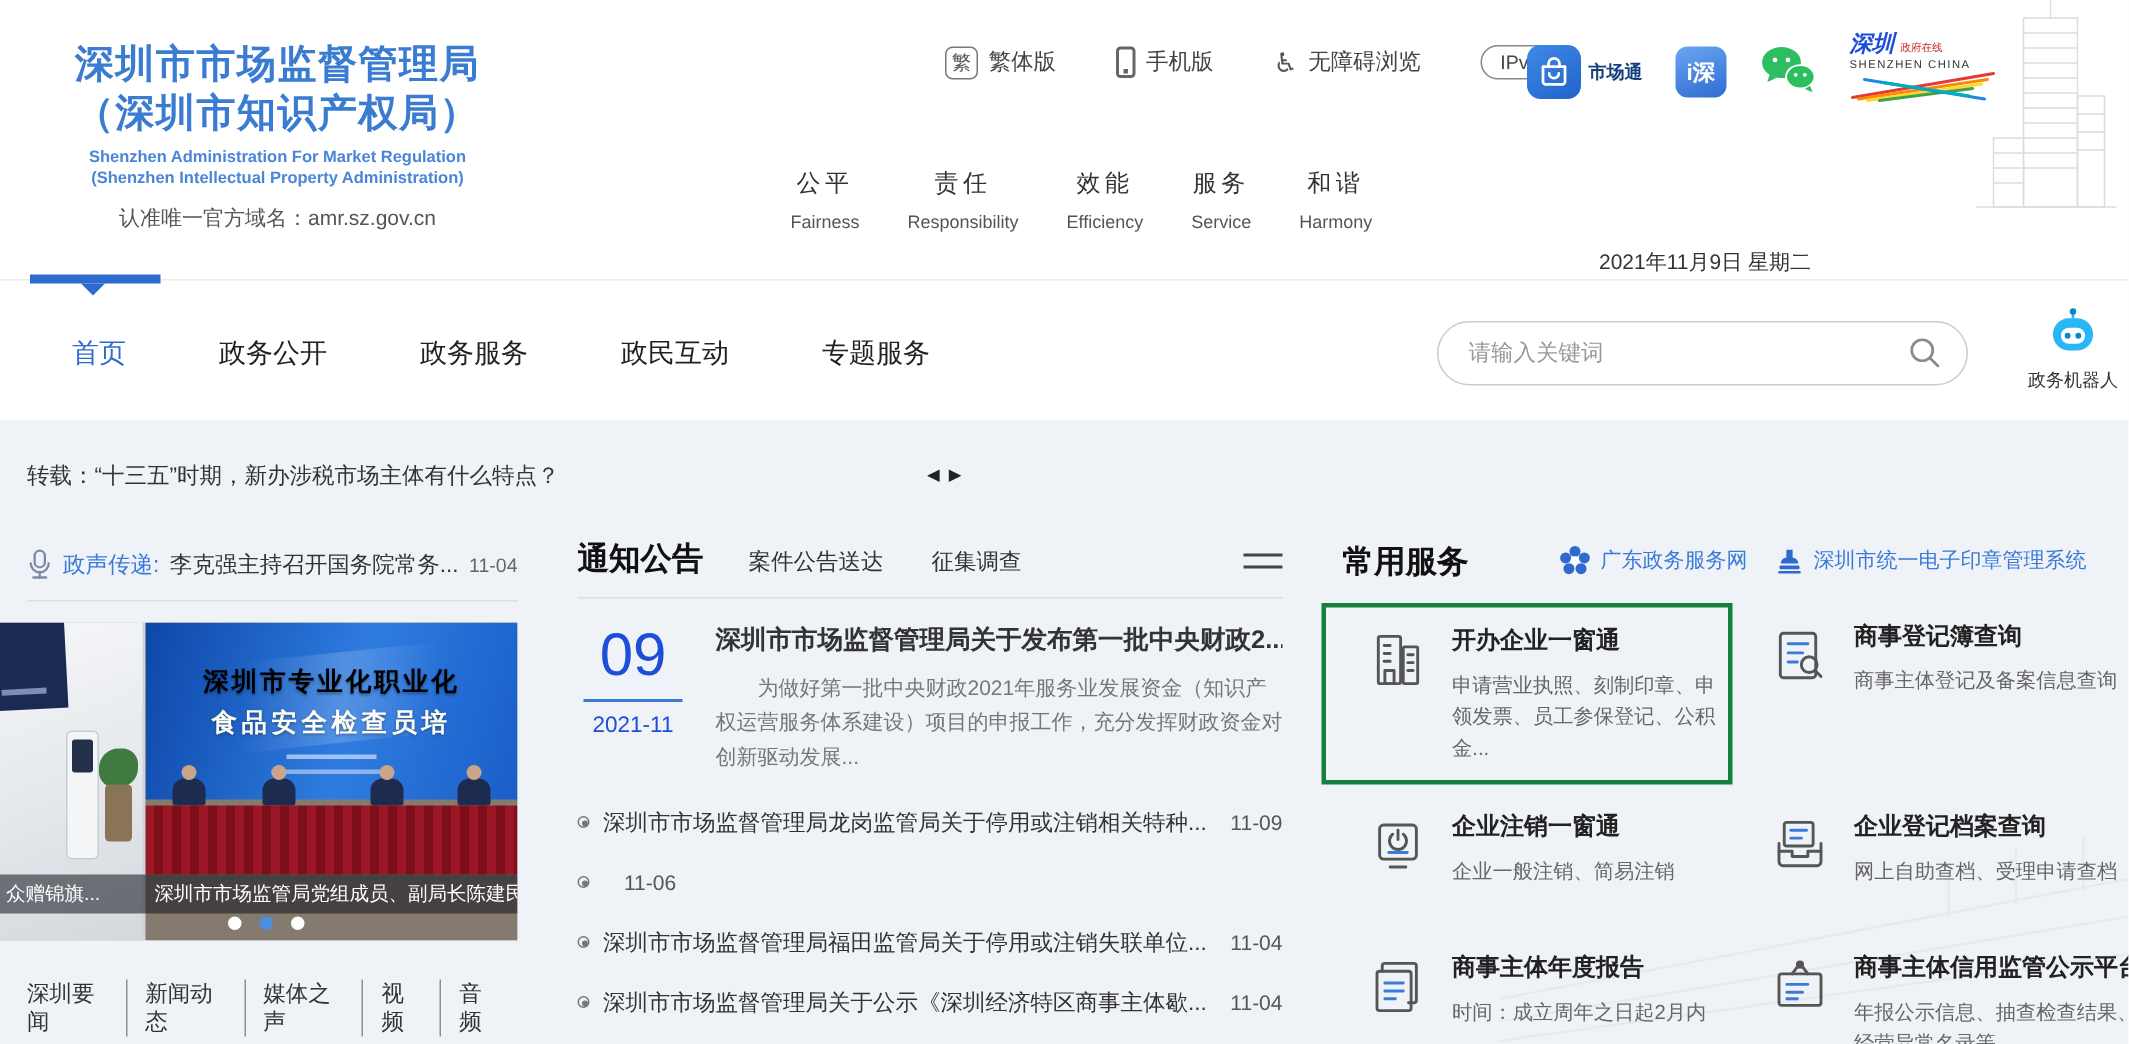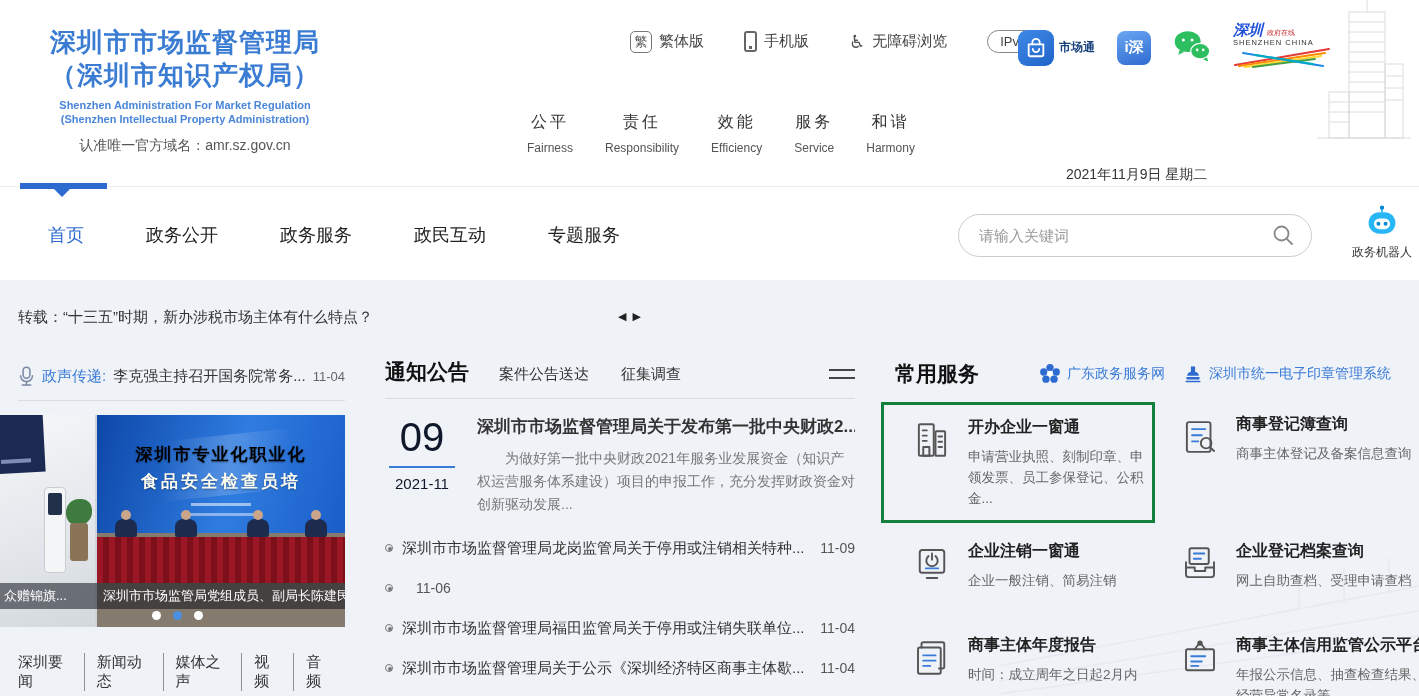--- a/index.html
+++ b/index.html
@@ -98,21 +98,21 @@
 
   
   .col-mid { position:absolute; left:385px; top:78px; width:470px; }
   .mid-header { display:flex; align-items:baseline; height:32px; }
   .mid-title { font-size:21px; font-weight:bold; color:#111; margin-right:30px; }
   .mid-tab { font-size:15px; color:#333; margin-right:32px; cursor:pointer; }
   .hamburger { margin-left:auto; align-self:center; width:26px; cursor:pointer; }
   .hamburger i { display:block; height:2px; background:#444; margin:6px 0; }
   .mid-divider { border-top:1px solid #d9dde4; margin-top:8px; }
   .featured { display:flex; gap:18px; margin-top:16px; cursor:pointer; }
-  .fdate { width:74px; text-align:center; color:#0f172a; flex:none; }
+  .fdate { width:74px; text-align:center; color:#1d4ed8; flex:none; }
   .fday { font-size:40px; line-height:1; font-weight:400; margin-top:2px; }
   .fline { border-bottom:2px solid #3a7bd8; margin:9px 4px 7px; }
   .fmonth { font-size:15px; }
   .fbody { flex:1; min-width:0; }
   .ftitle { font-size:17px; font-weight:bold; color:#333; white-space:nowrap; overflow:hidden; }
   .fsummary { margin-top:9px; font-size:14px; color:#777; line-height:1.65; text-indent:2em; }
   .news-list { margin-top:12px; }
   .news-item { display:flex; align-items:center; height:40px; font-size:15px; color:#333; cursor:pointer; }
   .bullet { flex:none; width:8px; height:8px; border:1px solid #777; border-radius:50%; margin-right:9px; position:relative; }
   .bullet::after { content:""; position:absolute; left:2px; top:2px; width:4px; height:4px; border-radius:50%; background:#777; }

